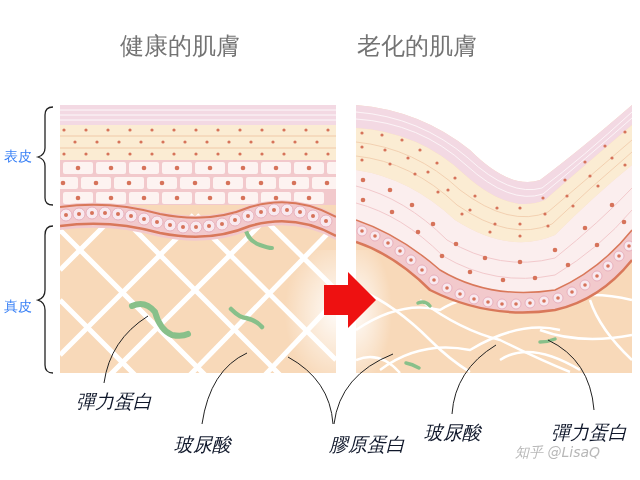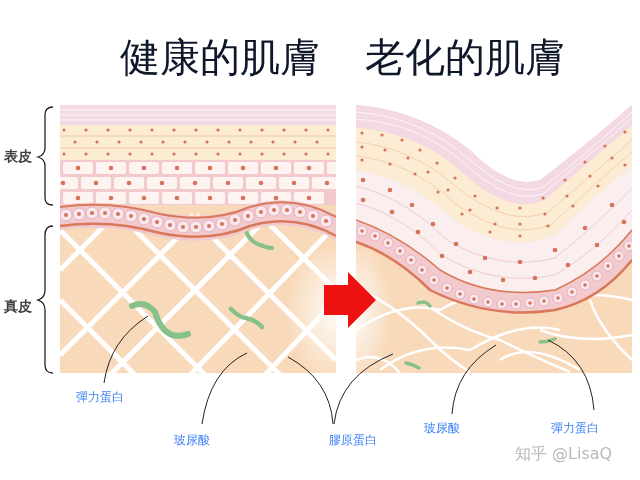--- a/index.html
+++ b/index.html
@@ -1,27 +1,27 @@
 <!DOCTYPE html>
 <html><head>
 <meta charset="utf-8">
 <style>
   html, body { margin:0; padding:0; background:#ffffff; }
   body { width:640px; height:480px; position:relative; overflow:hidden; font-family:"DejaVu Sans", sans-serif; }
-  .title { position:absolute; top:30px; font-size:40px; color:#0f172a; font-weight:normal; letter-spacing:0px; font-family:"DejaVu Serif", serif;text-align:center; }
-  .label { position:absolute; font-size:12px; color:#3b82f6; }
-  .side-label { position:absolute; font-size:14px; color:#404040; font-weight:bold; }
-  .watermark { position:absolute; font-size:16px; color:#b8b8b8; }
+  .title { position:absolute; top:30px; font-size:24px; color:#737373; font-weight:normal; letter-spacing:0px; font-family:"DejaVu Serif", serif;text-align:center; }
+  .label { position:absolute; font-size:19px; color:#0f172a;font-style:italic; }
+  .side-label { position:absolute; font-size:14px; color:#3b82f6; font-weight:normal; }
+  .watermark { position:absolute; font-size:14px; color:#b8b8b8;font-style:italic; }
   svg.diagram { position:absolute; left:0; top:0; }
 </style>
 </head>
 <body>
 
 <div class="title" style="left:120px;">健康的肌膚</div>
-<div class="title" style="left:365px;">老化的肌膚</div>
+<div class="title" style="left:357px;">老化的肌膚</div>
 
 <svg class="diagram" width="640" height="480" viewBox="0 0 640 480">
   <defs>
     <clipPath id="leftClip">
         <rect x="60" y="105" width="276" height="268"></rect>
       </clipPath>
     <clipPath id="rightClip">
         <rect x="356" y="105" width="276" height="268"></rect>
       </clipPath>
     <radialGradient id="glowL" cx="1" cy="0.5" r="0.6">

